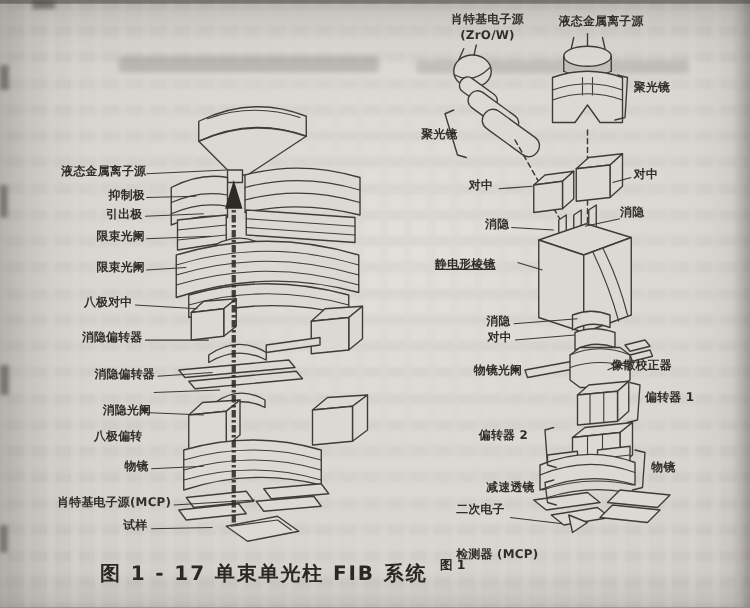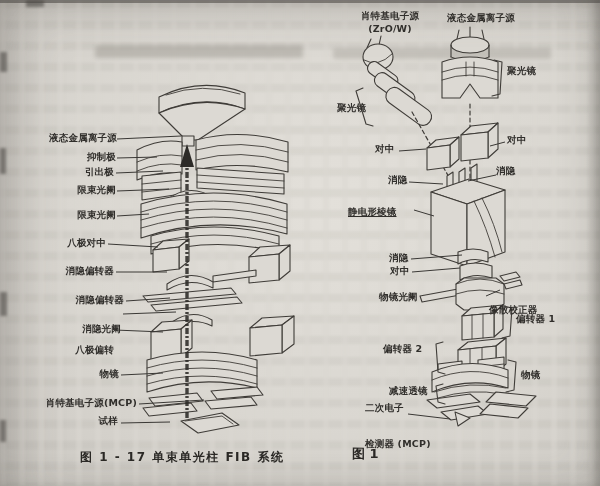--- a/index.html
+++ b/index.html
@@ -16,23 +16,23 @@
   svg.art{position:absolute; left:0; top:0;}
   .ln{stroke:#3f3c38; stroke-width:1.1; fill:none; stroke-linejoin:round; stroke-linecap:round;}
   .fl{stroke:#3f3c38; stroke-width:1.1; fill:#dcd9d3; stroke-linejoin:round;}
   .thin{stroke-width:.9;}
   .dash{stroke-dasharray:4 3; stroke-width:1.2;}
   .beam{stroke:#2d2b28; stroke-width:3.4; stroke-dasharray:6 2 2 2; opacity:.88;}
   .lead{stroke:#3a3835; stroke-width:1;}
   .lbl{position:absolute; font-size:9.5px; font-weight:600; color:#302e2b;
        letter-spacing:.2px; white-space:nowrap; line-height:1;}
   .lbl.ctr{text-align:center;}
-  .cap{position:absolute; font-size:12px; font-weight:700; color:#2b2926;
+  .cap{position:absolute; font-size:16px; font-weight:700; color:#2b2926;
        letter-spacing:1.5px; white-space:nowrap;}
-  .cap2{position:absolute; font-size:13px; font-weight:700; color:#2b2926; white-space:nowrap;}
+  .cap2{position:absolute; font-size:10px; font-weight:700; color:#2b2926; white-space:nowrap;}
   
   .ghost-rows{position:absolute; inset:0; pointer-events:none; opacity:.5; filter:blur(1.1px);
     background:repeating-linear-gradient(180deg, rgba(128,124,116,.17) 0 8px, rgba(0,0,0,0) 8px 21px);}
   .ghost-chop{position:absolute; inset:0; pointer-events:none; opacity:.55; filter:blur(1px);
     background:repeating-linear-gradient(90deg, rgba(218,215,209,.95) 0 6px, rgba(218,215,209,0) 6px 19px);}
   .ghost-bar{position:absolute; pointer-events:none; background:#98948c; filter:blur(2px); opacity:.45; border-radius:2px;}
   .smudge{position:absolute; background:#46433f; filter:blur(1.6px); opacity:.55; pointer-events:none;}
   .edge-right{position:absolute; right:0; top:0; width:14px; height:100%; pointer-events:none;
     background:linear-gradient(90deg, rgba(0,0,0,0), rgba(85,82,77,.30));}
   .top-line{position:absolute; left:0; top:0; width:100%; height:3px; background:#3a3734; opacity:.5; filter:blur(.4px); pointer-events:none;}
@@ -242,21 +242,21 @@
   <div class="lbl" style="left:507px;top:66px;">聚光镜</div>
   <div class="lbl" style="left:337px;top:103px;">聚光镜</div>
   <div class="lbl" style="left:375px;top:144px;">对中</div>
   <div class="lbl" style="left:507px;top:135px;">对中</div>
   <div class="lbl" style="left:388px;top:175px;">消隐</div>
   <div class="lbl" style="left:496px;top:166px;">消隐</div>
   <div class="lbl" style="left:348px;top:207px;text-decoration:underline;">静电形棱镜</div>
   <div class="lbl" style="left:389px;top:253px;">消隐</div>
   <div class="lbl" style="left:390px;top:266px;">对中</div>
   <div class="lbl" style="left:379px;top:292px;">物镜光阑</div>
-  <div class="lbl" style="left:489px;top:305px;">像散校正器</div>
+  <div class="lbl" style="left:489px;top:289px;font-family:Liberation Serif, serif;">像散校正器</div>
   <div class="lbl" style="left:516px;top:314px;">偏转器 1</div>
   <div class="lbl" style="left:383px;top:344px;">偏转器 2</div>
   <div class="lbl" style="left:521px;top:370px;">物镜</div>
   <div class="lbl" style="left:389px;top:386px;">减速透镜</div>
   <div class="lbl" style="left:365px;top:403px;">二次电子</div>
   <div class="lbl" style="left:365px;top:439px;text-align:center;">检测器 (MCP)</div>
   <div class="cap2" style="left:352px;top:445px;">图 1</div>
 
 </div>
 

